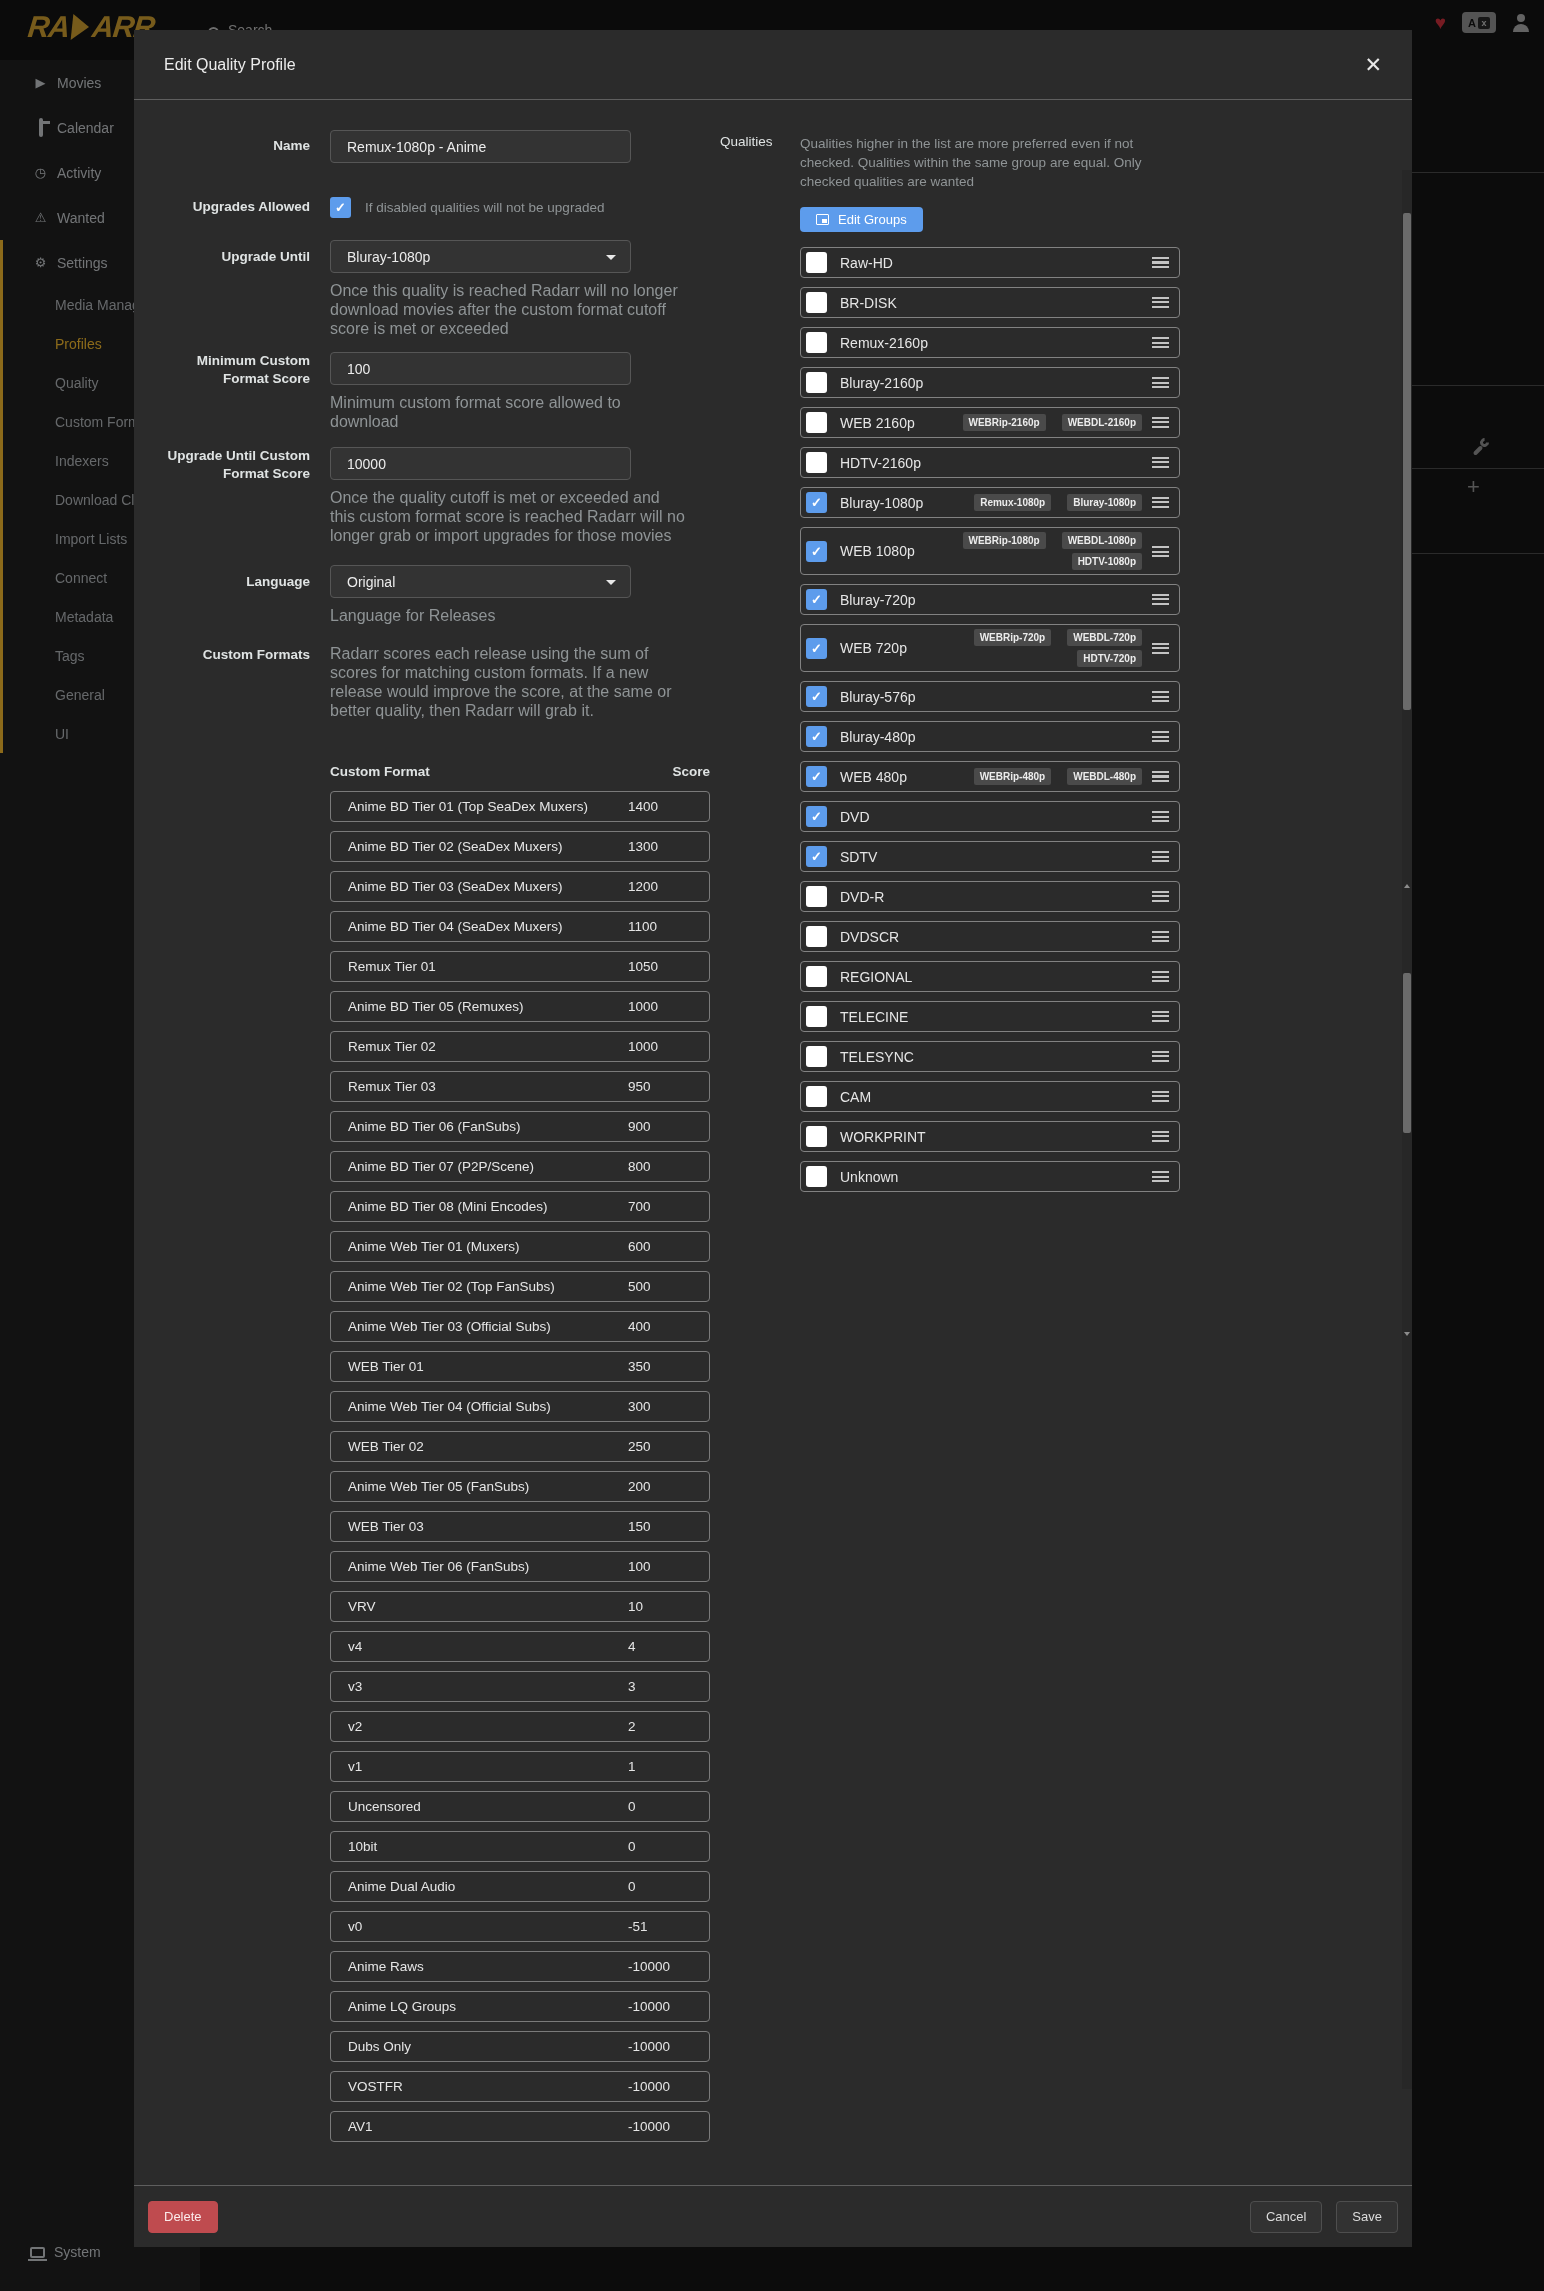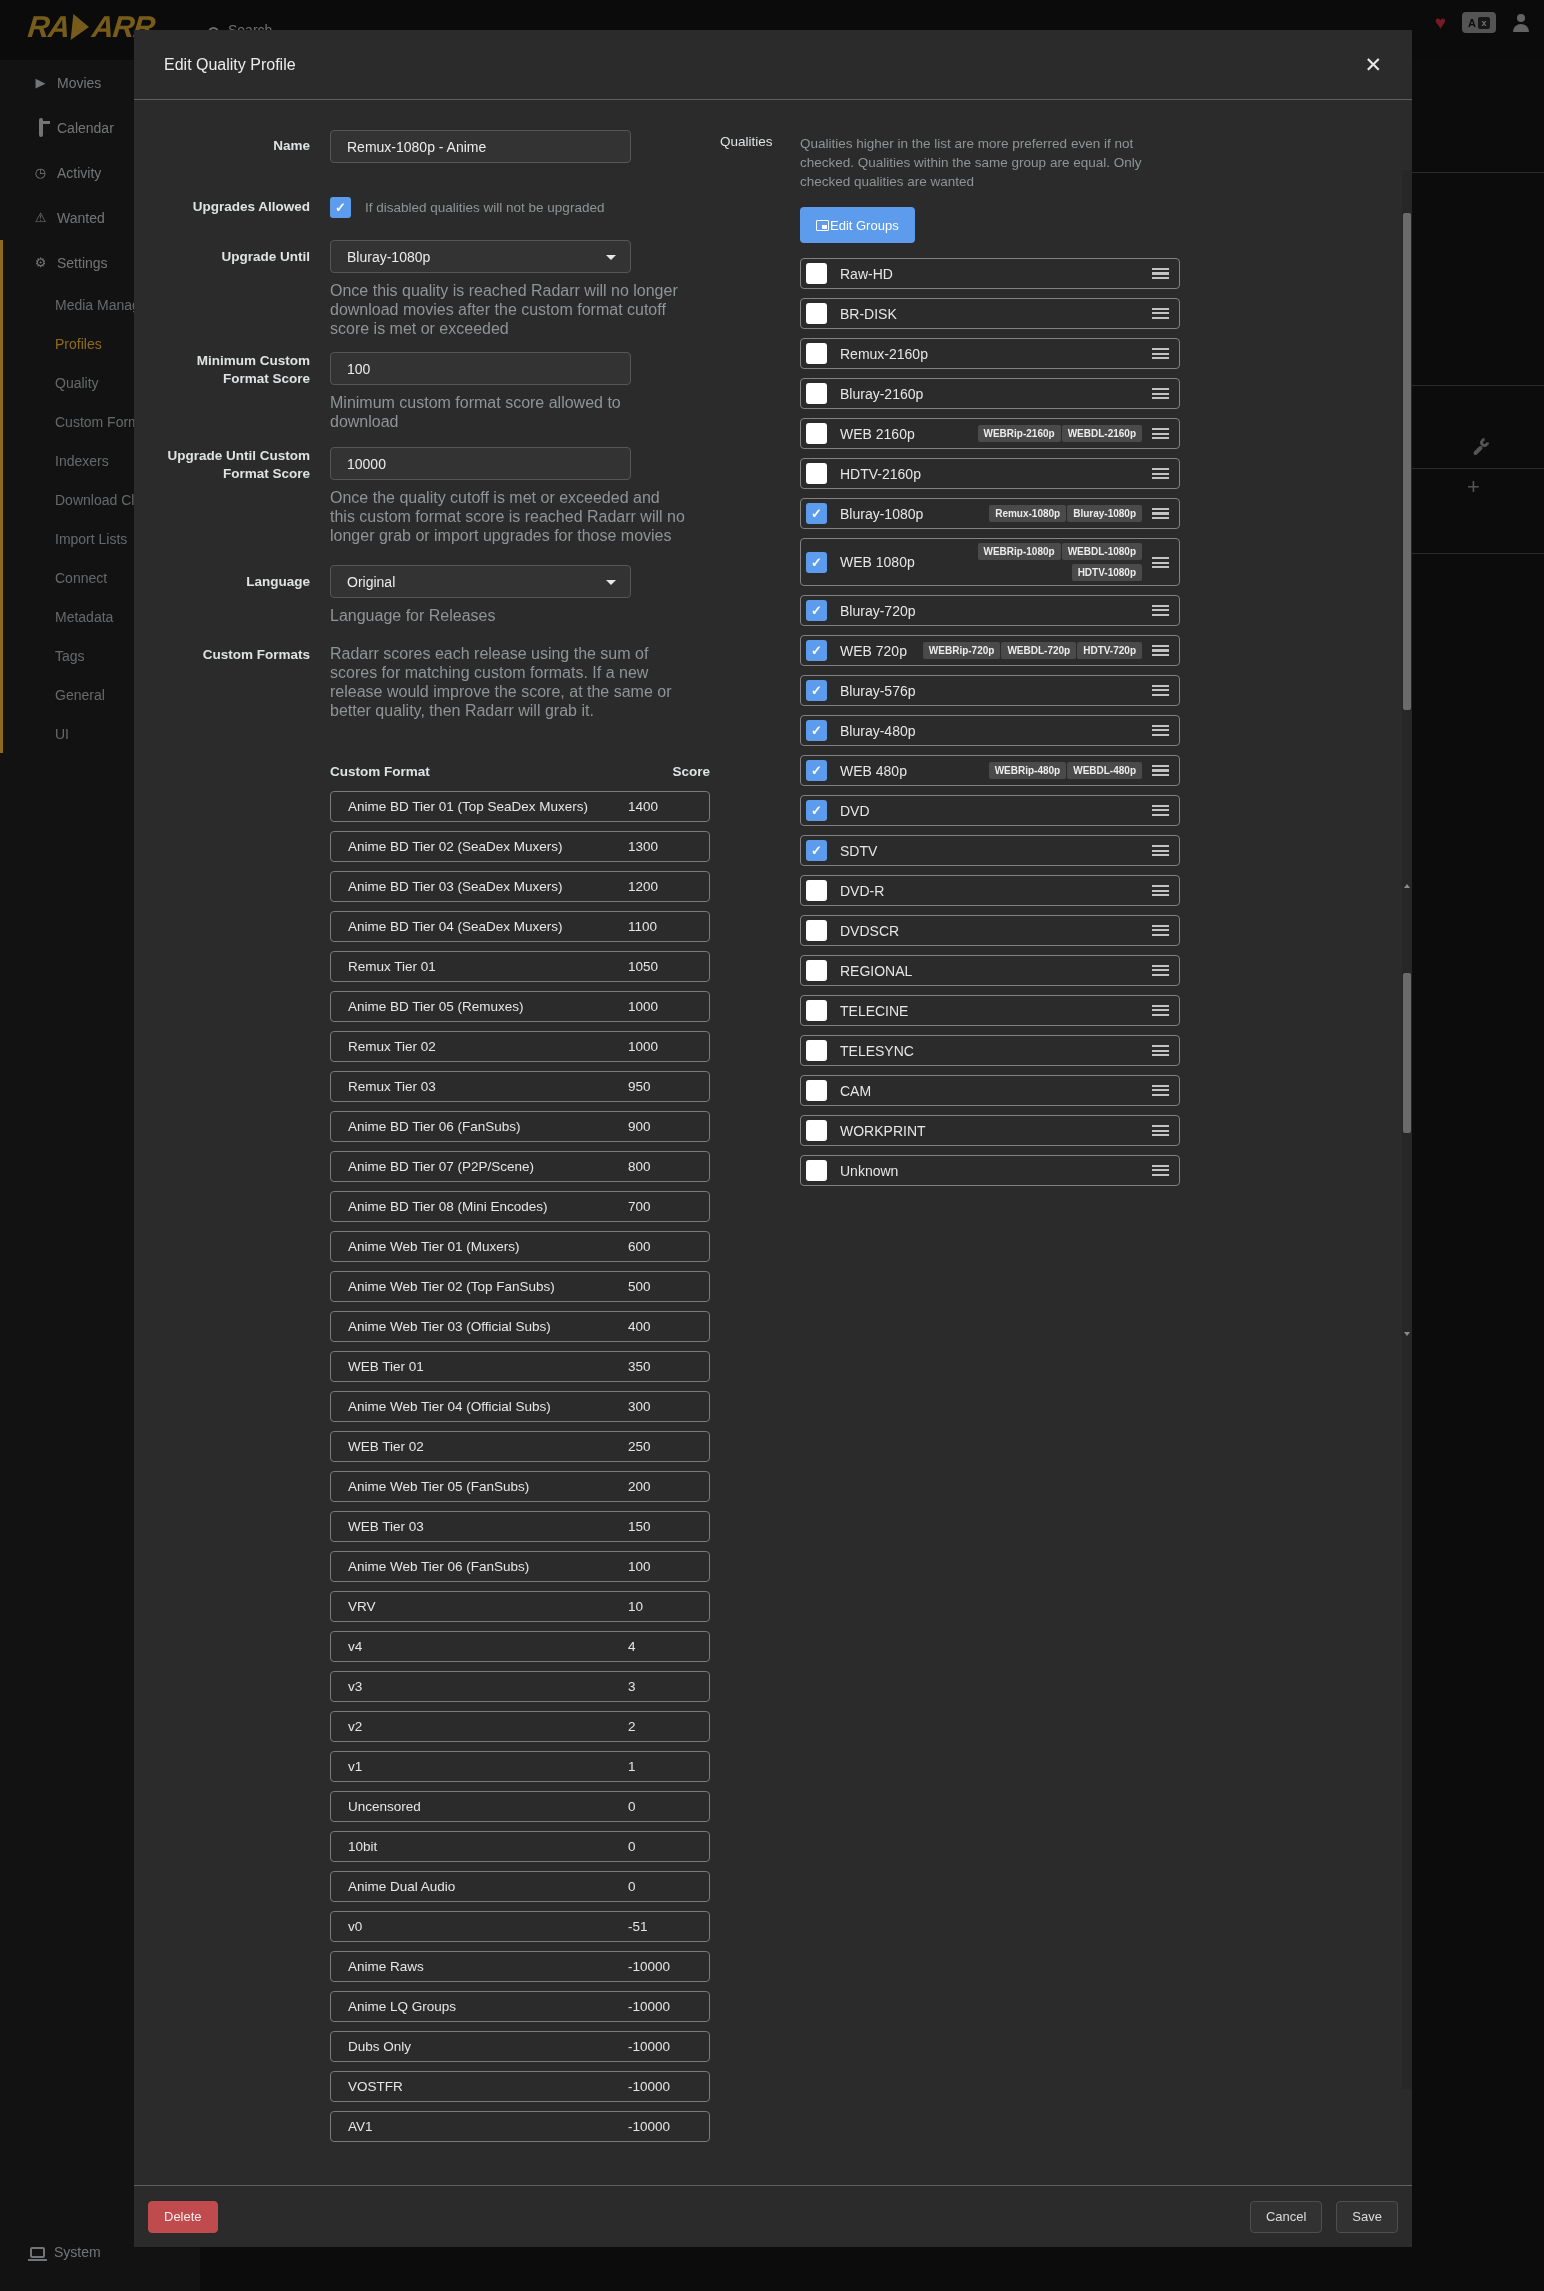--- a/index.html
+++ b/index.html
@@ -89,29 +89,29 @@
   .fmt-head .h-name { width:297px; color:#dfe3e3; font-size:13.5px; font-weight:bold; }
   .fmt-head .h-score { color:#dfe3e3; font-size:13.5px; font-weight:bold; }
   .fmt-row { width:380px; height:31px; border:1px solid #7a7a7a; border-radius:4px; margin-bottom:9px;
              display:flex; align-items:center; padding-left:17px; }
   .fmt-row .f-name { width:280px; color:#e6e6e6; font-size:13.5px; }
   .fmt-row .f-score { color:#e6e6e6; font-size:13.5px; }
 
   .q-label { width:80px; margin-top:4px; text-align:left; color:#dfe3e3; font-size:13.5px; font-weight:normal; flex:none; }
   .q-right { width:382px; }
   .q-help { margin-top:4px; color:#8f9496; font-size:13.5px; line-height:19px; width:356px; }
-  .btn-edit-groups { margin-top:16px; height:36px; background:#5d9cec; border:none; border-radius:4px;
-                     color:#fff; font-size:13px; padding:0 16px; display:inline-flex; align-items:center; gap:1px; cursor:pointer; }
+  .btn-edit-groups { margin-top:16px; height:25px; background:#5d9cec; border:none; border-radius:4px;
+                     color:#fff; font-size:13px; padding:0 16px; display:inline-flex; align-items:center; gap:9px; cursor:pointer; }
   .icon-group { width:13px; height:11px; border:1.5px solid #fff; border-radius:1px; position:relative; }
   .icon-group::after { content:""; position:absolute; right:1px; bottom:1px; width:5px; height:4px; background:#fff; }
   .q-list { margin-top:15px; }
   .q-row { width:380px; min-height:31px; border:1px solid #828282; border-radius:4px; margin-bottom:9px;
            display:flex; align-items:center; padding:4px 10px 4px 5px; }
   .q-row .q-name { color:#e6e6e6; font-size:14px; margin-left:13px; white-space:nowrap; }
-  .q-badges { margin-left:auto; display:flex; flex-wrap:wrap; justify-content:flex-end; gap:1px;
+  .q-badges { margin-left:auto; display:flex; flex-wrap:wrap; justify-content:flex-end; gap:16px;
               margin-right:8px; row-gap:4px; max-width:230px; }
   .badge { background:#4a4a4a; border-radius:2px; color:#ececec; font-size:10px; font-weight:bold;
            padding:2px 6px; line-height:1.3; white-space:nowrap; }
   .drag-handle { width:17px; height:11px; flex:none; margin-left:2px;
                  background:repeating-linear-gradient(to bottom,#c3c3c3 0 2px,transparent 2px 4.5px); }
 
   .modal-footer { position:absolute; left:0; right:0; bottom:0; height:62px; border-top:1px solid #5f5f5f;
                   background:#2b2b2b; display:flex; align-items:center; padding:0 14px; }
   .btn { height:32px; border-radius:4px; font-size:13px; padding:0 15px; cursor:pointer;
          font-family:"Liberation Sans", sans-serif; }

